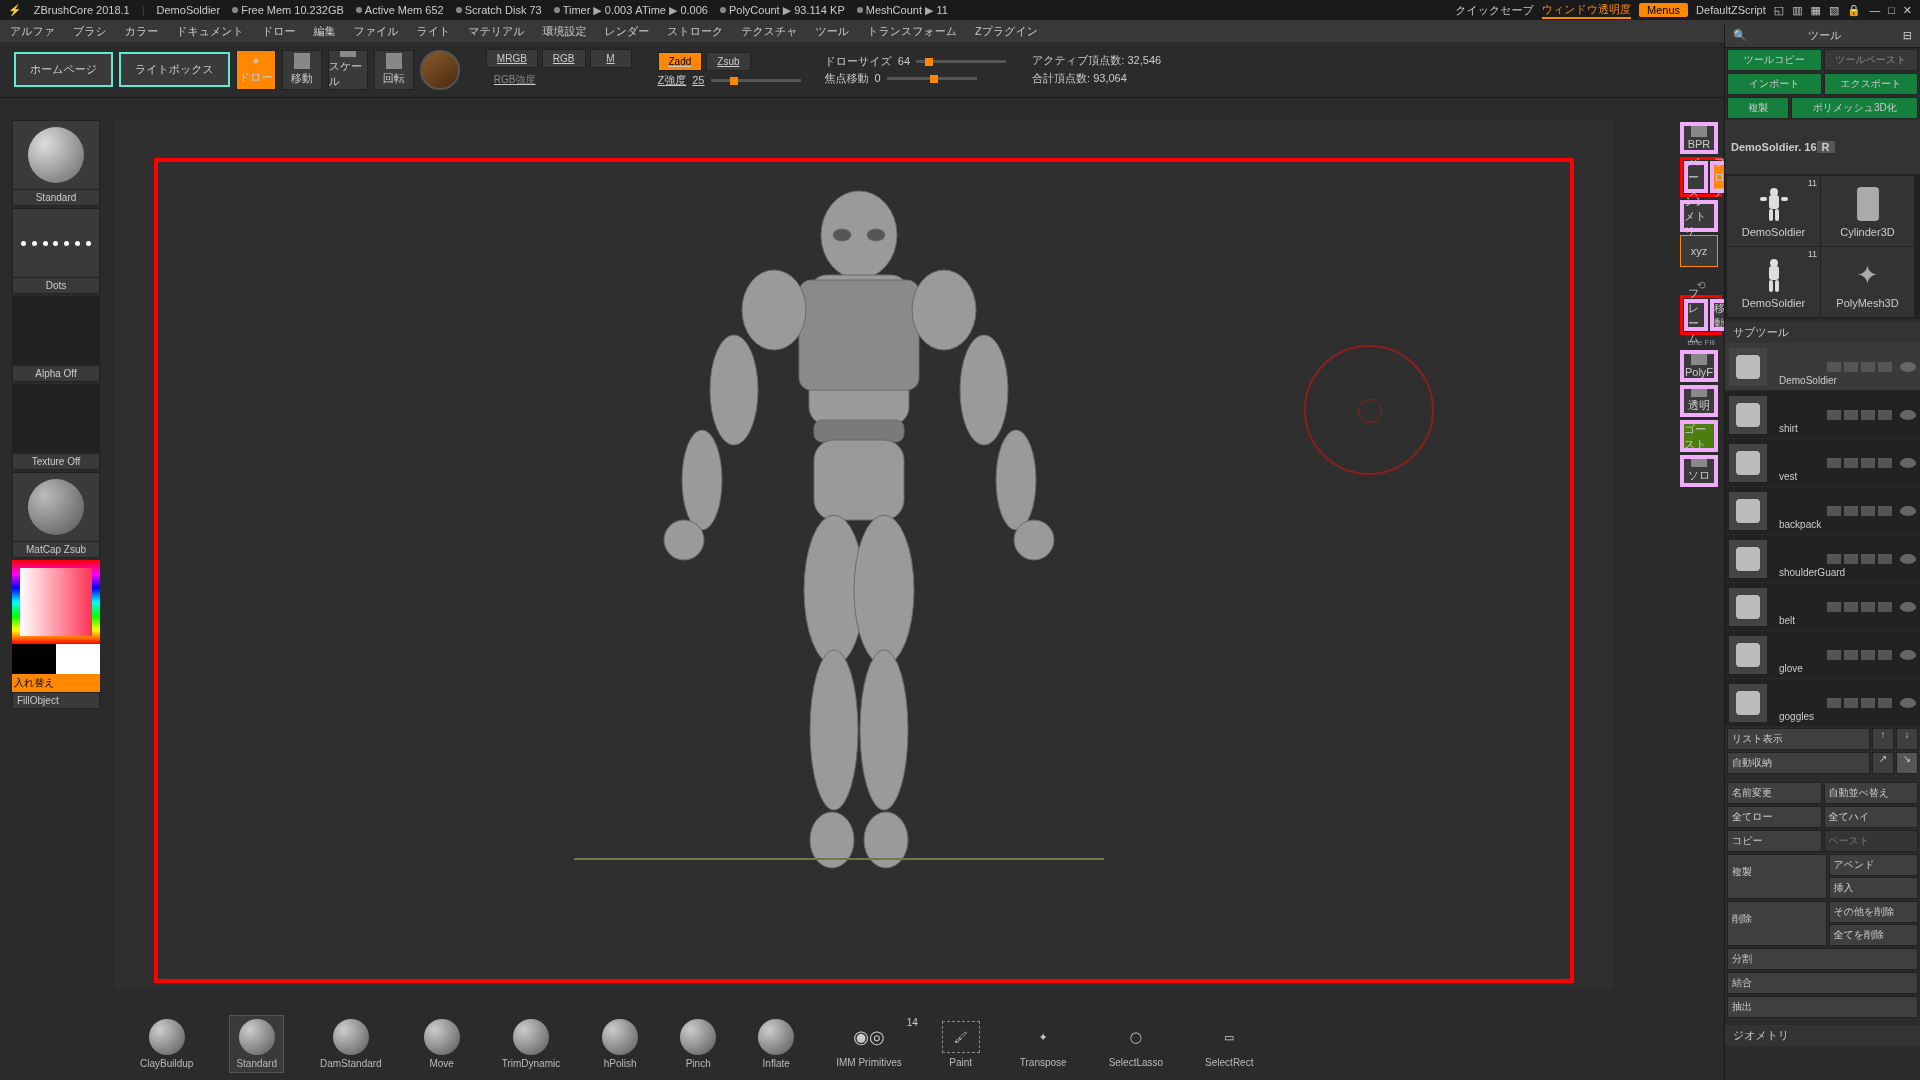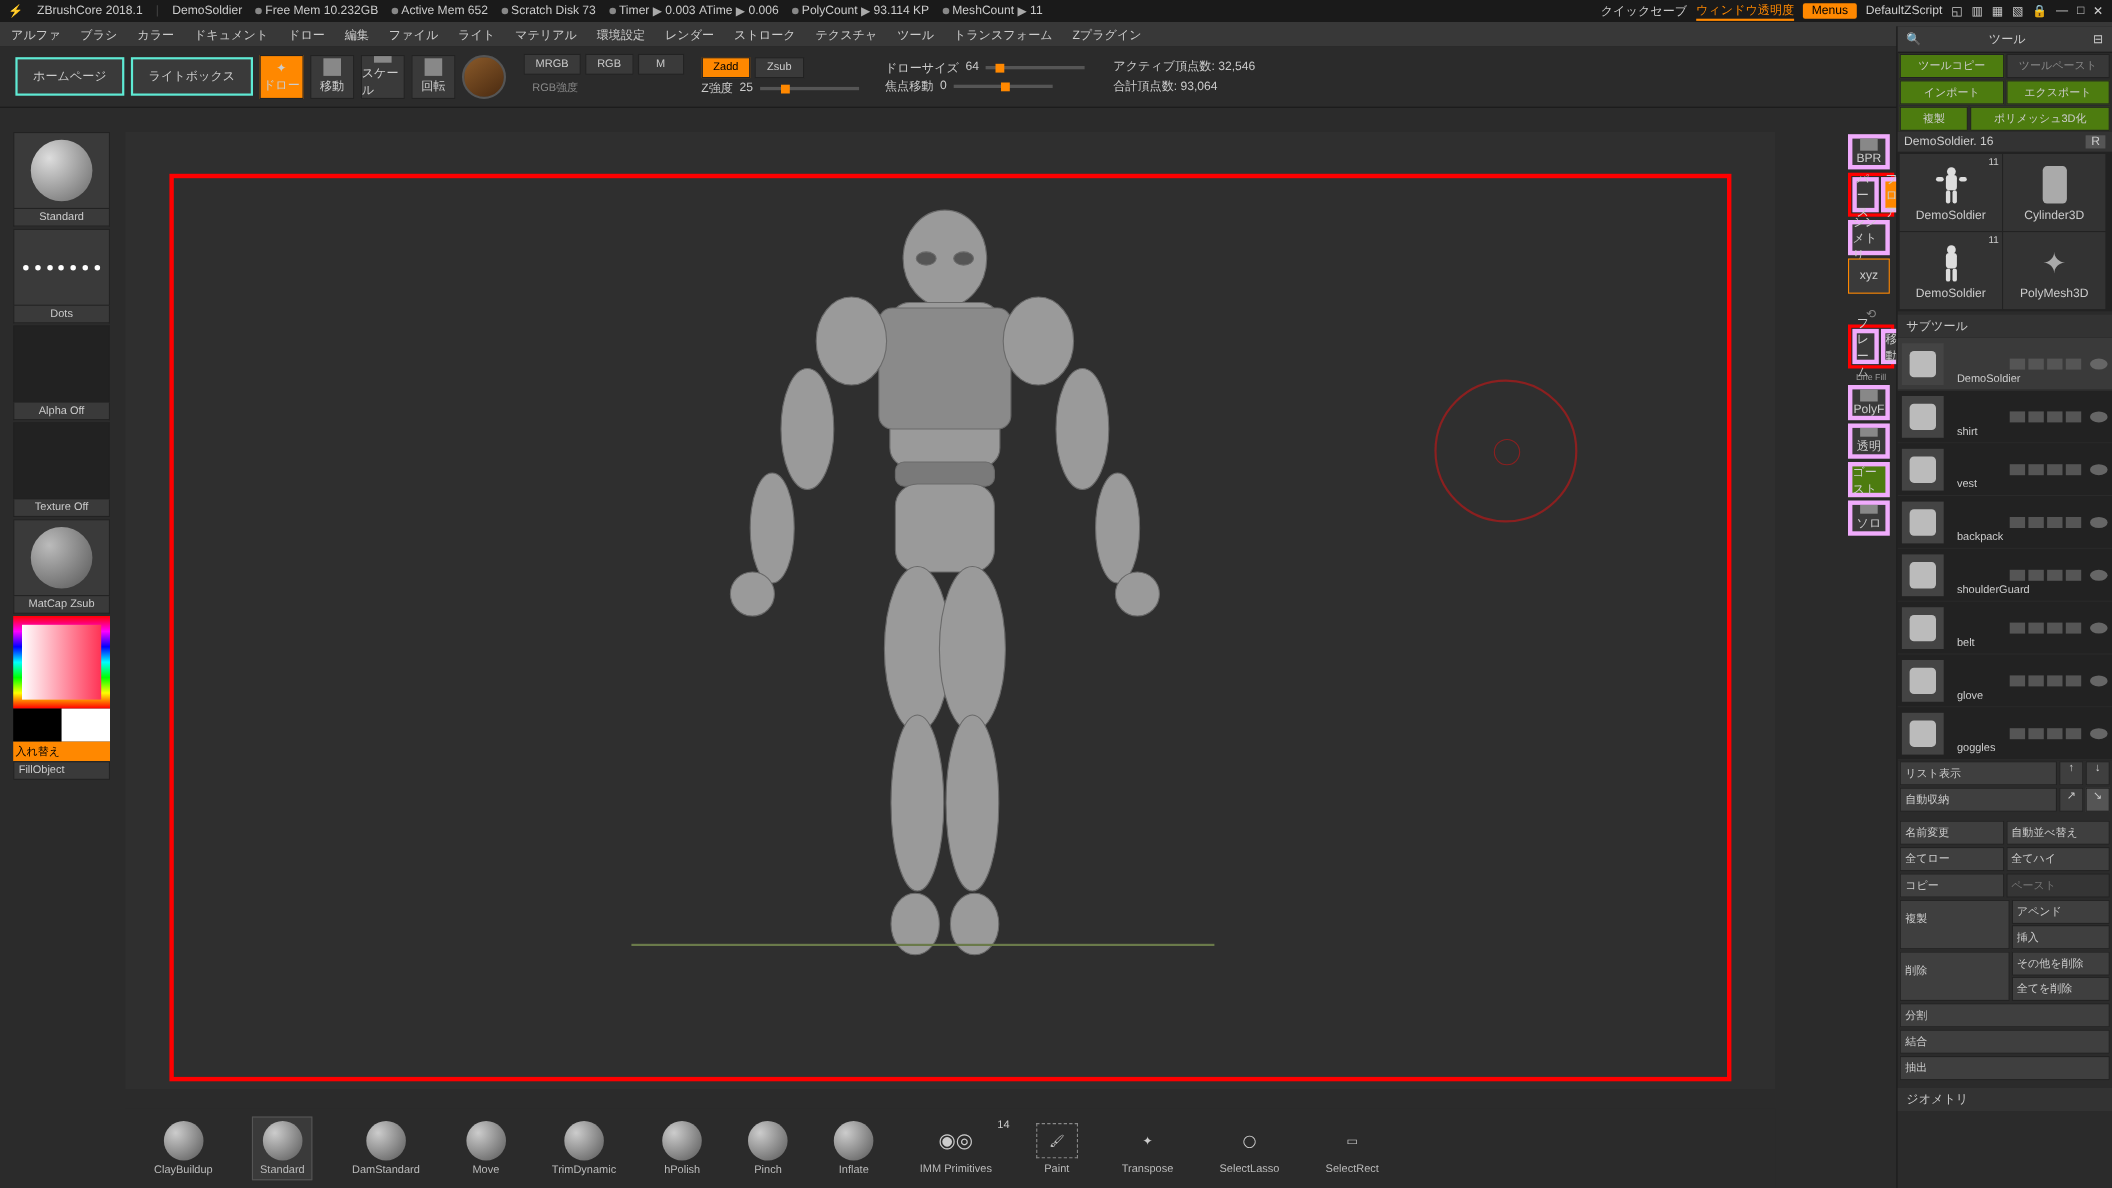--- a/index.html
+++ b/index.html
@@ -19,21 +19,21 @@
 .main-menu { height:22px; background:#383838; display:flex; align-items:center; padding:0 10px; gap:18px; font-size:11px; color:#bbb; }
 .main-menu span { cursor:pointer; }
 
 
 .toolbar { height:56px; background:#2b2b2b; display:flex; align-items:center; padding:0 14px; gap:6px; border-bottom:1px solid #1a1a1a; }
 .tbtn { padding:8px 14px; background:#3a3a3a; border:2px solid #5eead4; color:#ccc; cursor:pointer; text-align:center; }
 .drawbtn { width:40px; height:40px; display:flex; flex-direction:column; align-items:center; justify-content:center; background:#3a3a3a; border:1px solid #222; font-size:9px; cursor:pointer; gap:2px; }
 .drawbtn.active { background:#ff8800; color:#000; }
 .drawbtn .ic { width:16px; height:16px; background:#888; }
 .matbtn { width:40px; height:40px; border-radius:50%; background:linear-gradient(145deg,#8a5a2a,#4a2a10); border:2px solid #555; cursor:pointer; }
-.modegrp { display:flex; flex-direction:column; gap:2px; margin-left:10px; }
+.modegrp { display:flex; flex-direction:column; gap:2px; margin-left:20px;text-decoration:underline; }
 .moderow { display:flex; gap:4px; }
 .modebtn { padding:3px 10px; background:#3a3a3a; border:1px solid #222; font-size:10px; cursor:pointer; min-width:42px; text-align:center; }
 .modebtn.active { background:#ff8800; color:#000; }
 .modelbl { font-size:10px; color:#888; padding:3px 8px; }
 .slidergrp { display:flex; flex-direction:column; gap:2px; margin-left:18px; }
 .sliderrow { display:flex; align-items:center; gap:6px; font-size:10px; }
 .slider { width:90px; height:3px; background:#555; position:relative; }
 .slider .knob { position:absolute; width:8px; height:8px; background:#ff8800; top:-2px; }
 .stats { display:flex; flex-direction:column; gap:3px; margin-left:20px; font-size:10px; color:#aaa; }
 
@@ -66,23 +66,23 @@
 .rsbtn { width:38px; height:32px; background:#3a3a3a; border:4px solid #f0abfc; display:flex; flex-direction:column; align-items:center; justify-content:center; font-size:8px; cursor:pointer; gap:1px; }
 .rsbtn.active { background:#ff8800; color:#000; }
 .rsbtn .ric { width:16px; height:12px; background:#888; }
 .rsgroup-red { border:3px solid #ff0000; padding:1px; display:flex; flex-direction:row; gap:2px; }
 .rsbtn.xyz { background:#3a3a3a; color:#ff8800; border:1px solid #ff8800; }
 
 
 .right-panel { position:absolute; right:0; top:24px; width:196px; bottom:0; background:#2b2b2b; border-left:1px solid #1a1a1a; overflow:hidden; }
 .rp-header { background:#3a3a3a; padding:4px 8px; display:flex; justify-content:space-between; align-items:center; font-size:11px; border-bottom:1px solid #1a1a1a; }
 .rp-row { display:flex; gap:2px; padding:1px 2px; }
-.rp-btn { flex:1; background:#4d7c0f; padding:3px 4px; font-size:10px; text-align:center; border:1px solid #222; cursor:pointer; }
+.rp-btn { flex:1; background:#15803d; padding:3px 4px; font-size:10px; text-align:center; border:1px solid #222; cursor:pointer; }
 .rp-btn.dim { background:#383838; color:#888; }
-.rp-toolname { padding:3px 6px; background:#333; font-size:10px; display:flex; justify-content:space-between; align-items:center; }
+.rp-toolname { padding:21px 6px; background:#333; font-size:10px; display:flex; align-items:center;font-weight:bold; }
 .rp-toolgrid { display:flex; flex-wrap:wrap; gap:1px; padding:2px; background:#222; }
 .rp-toolcell { width:93px; height:70px; background:#333; display:flex; flex-direction:column; align-items:center; justify-content:center; position:relative; font-size:9px; gap:2px; }
 .rp-toolcell .num { position:absolute; top:2px; right:3px; font-size:9px; color:#ccc; }
 .rp-toolcell .thumb { width:48px; height:40px; display:flex; align-items:center; justify-content:center; }
 .section-head { background:#333; padding:3px 8px; font-size:11px; margin-top:3px; }
 .subtool-list { background:#222; }
 .subtool-row { display:flex; align-items:center; height:48px; border-bottom:1px solid #2a2a2a; padding:0 4px; gap:4px; position:relative; }
 .subtool-row.sel { background:#3a3a3a; }
 .subtool-thumb { width:38px; height:38px; background:#444; display:flex; align-items:center; justify-content:center; }
 .subtool-name { position:absolute; left:54px; bottom:4px; font-size:10px; }

